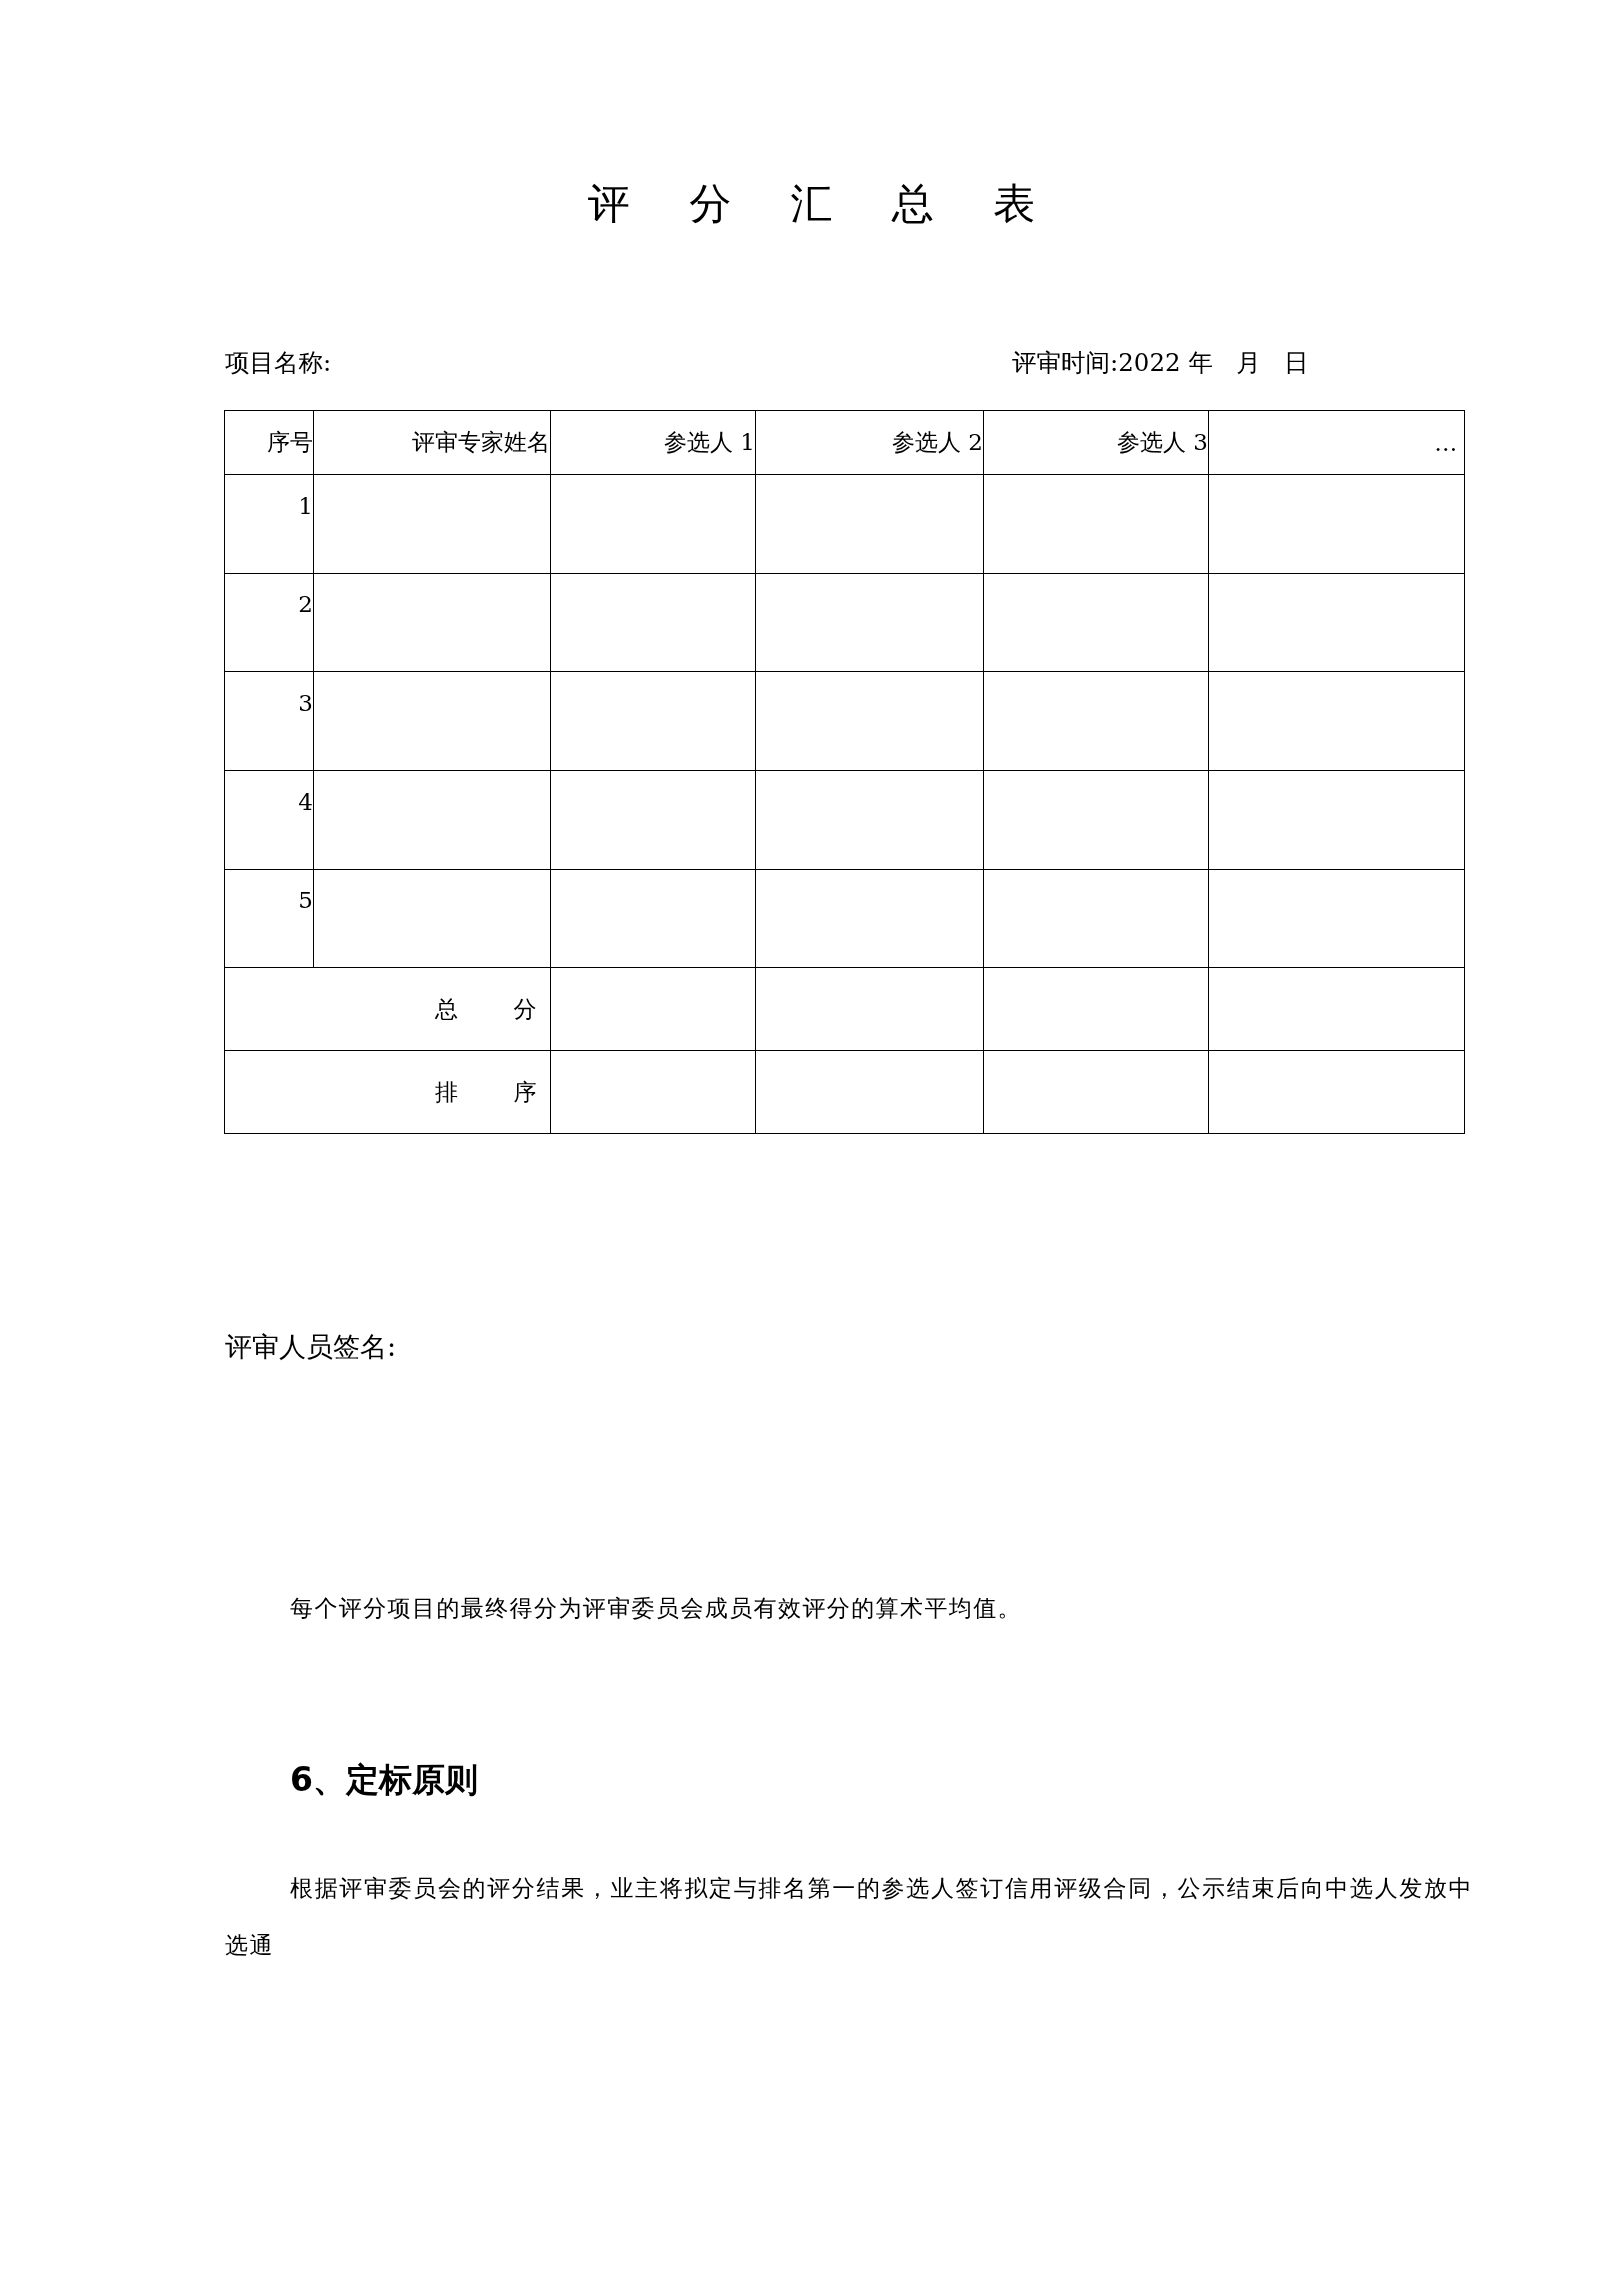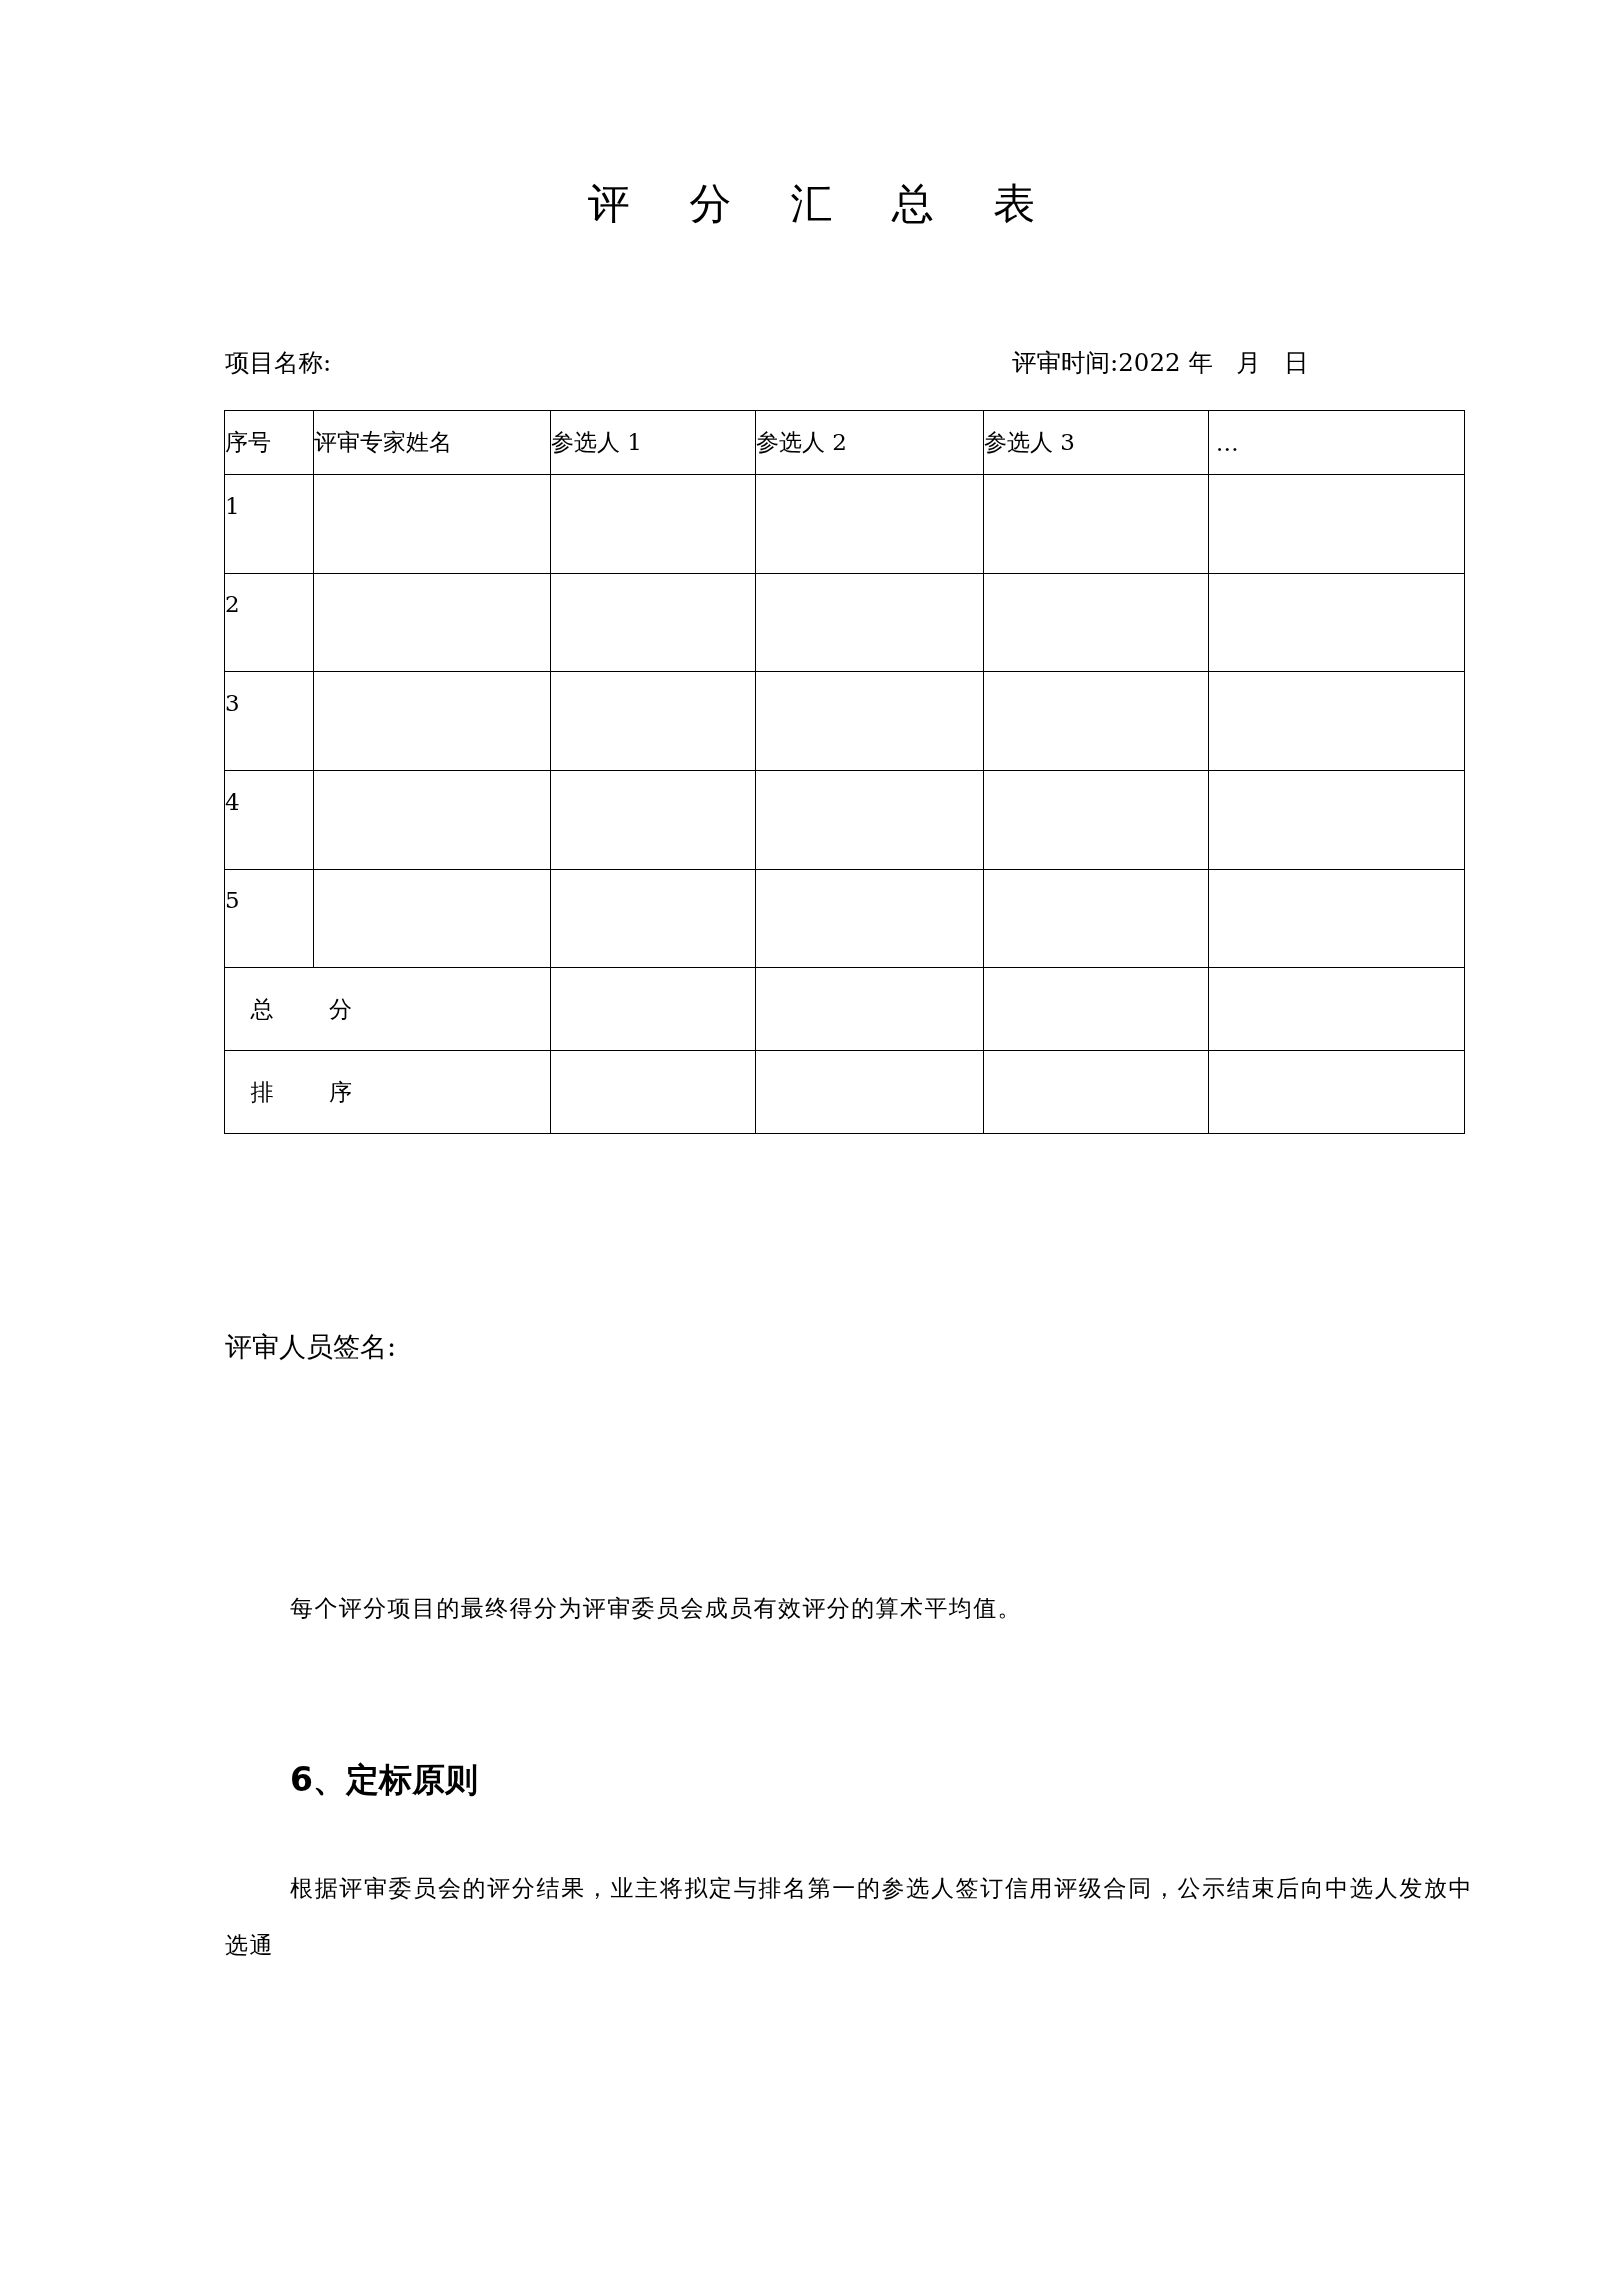--- a/index.html
+++ b/index.html
@@ -66,21 +66,21 @@
     left: 224px;
     top: 410px;
     width: 1239px;
     border-collapse: collapse;
     table-layout: fixed;
     font-size: 23px;
   }
   .score-table td {
     border: 1.4px solid #000000;
     padding: 0;
-    text-align: left;
+    text-align: right;
     vertical-align: middle;
     font-family: "DejaVu Serif", "Liberation Serif", serif;
   }
   .score-table .c-idx   { width: 89px; }
   .score-table .c-name  { width: 237px; }
   .score-table .c-p1    { width: 205px; }
   .score-table .c-p2    { width: 228px; }
   .score-table .c-p3    { width: 225px; }
   .score-table .c-more  { width: 256px; }
 

